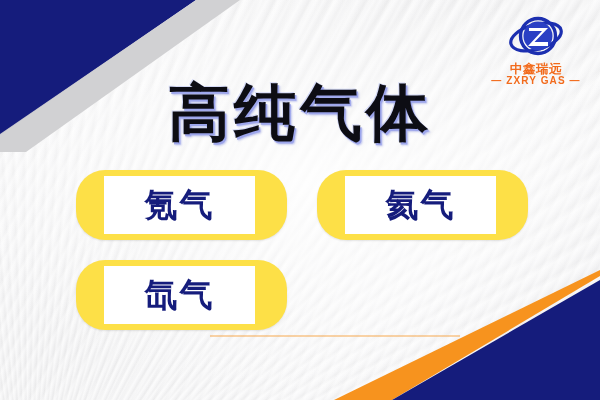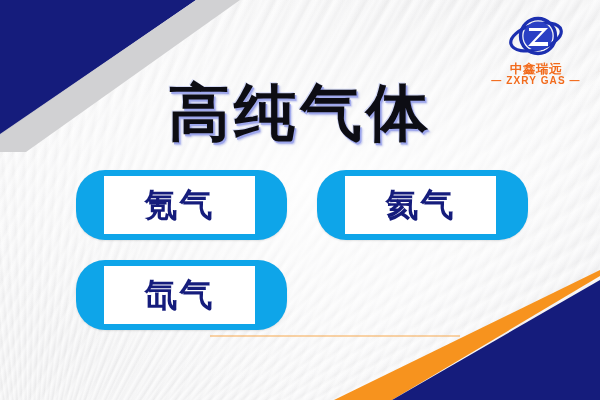--- a/index.html
+++ b/index.html
@@ -152,21 +152,21 @@
     top: 170px;
     width: 452px;
     display: grid;
     grid-template-columns: 211px 211px;
     grid-template-rows: 70px 70px;
     column-gap: 30px;
     row-gap: 20px;
   }
   .gas-box {
     position: relative;
-    background: #0ea5e9;
+    background: #fde047;
     box-sizing: border-box;
     padding: 6px 32px 6px 28px;
     box-shadow: 0 1px 2px rgba(0,0,0,0.10);
     border-radius: 29px;
   }
   .gas-inner {
     width: 100%;
     height: 100%;
     background: #ffffff;
     display: flex;

